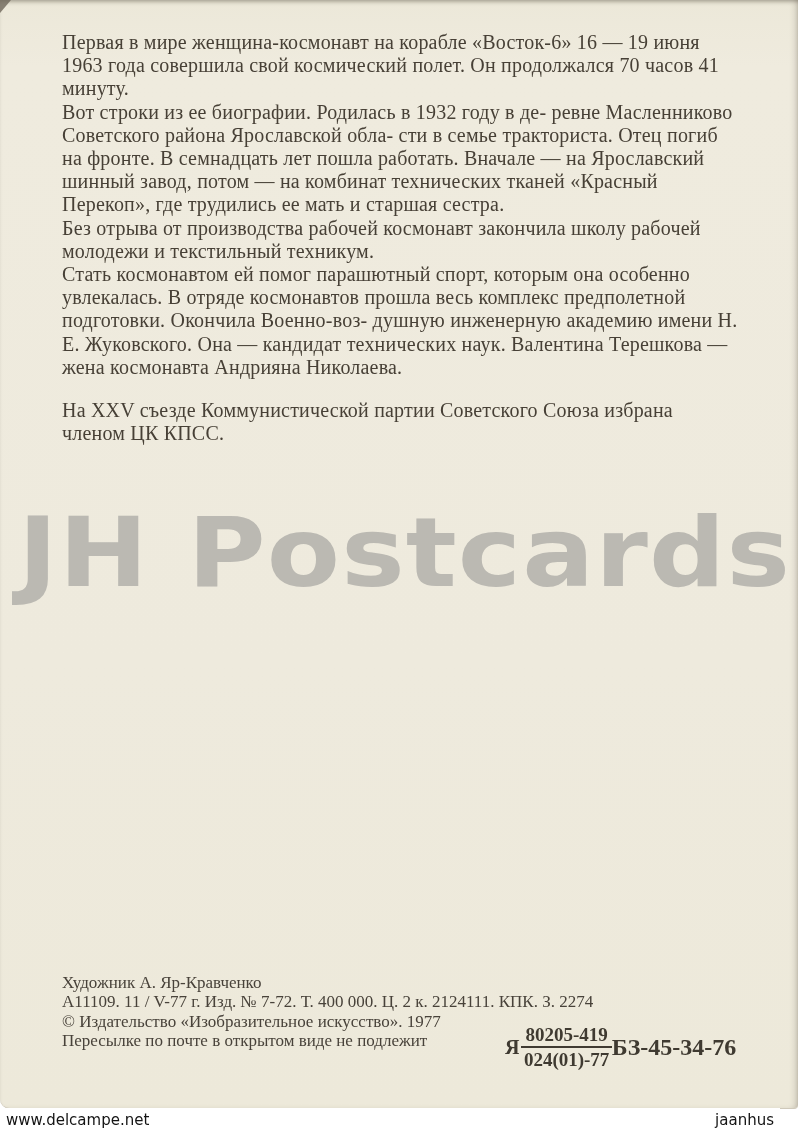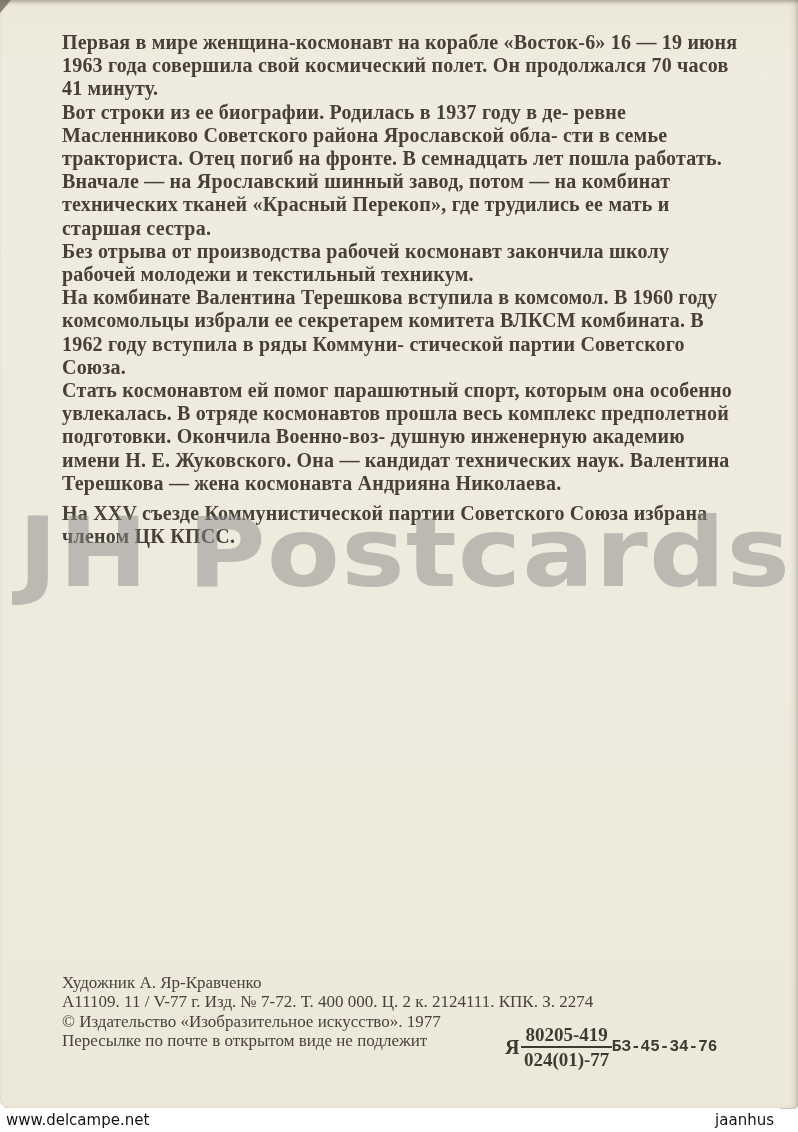--- a/index.html
+++ b/index.html
@@ -21,39 +21,39 @@
     background:#6e675a;
     clip-path:polygon(0 0, 100% 0, 0 100%);
     opacity:0.8;
   }
   .body-text {
     position:absolute; left:62px; top:31px; width:679px;
     font-size:20px; line-height:23.2px; color:#474036;
     letter-spacing:0.2px;
   }
   .para { margin:0; }
-  .para.gap-before { margin-top:7px; }
-  .line { text-align:justify; text-align-last:justify;font-weight:bold; }
+  .para.gap-before { margin-top:20px; }
+  .line { text-align:justify; text-align-last:justify; }
   .line.last { text-align-last:left; }
   .line.indent { text-indent:41px; }
   .imprint {
     position:absolute; left:62px; top:973px;
     font-size:17px; line-height:19.3px; color:#48423a;
     white-space:nowrap;
   }
   .index-block {
     position:absolute; left:505px; top:1024px;
     display:flex; align-items:center;
     color:#3f3a31; font-weight:bold;
   }
   .index-prefix { font-size:20px; margin-right:2px; }
   .fraction { display:inline-flex; flex-direction:column; text-align:center; font-size:19px; line-height:21px; }
   .fraction .num { border-bottom:2px solid #3f3a31; padding:0 4px 1px;text-align:right; }
   .fraction .den { padding-top:1px; }
-  .index-suffix { font-size:16px;font-family:Liberation Mono, monospace; }
+  .index-suffix { font-size:24px; }
   .watermark {
     position:absolute; left:18px; top:496px;
     font-family:"DejaVu Sans","Liberation Sans",sans-serif;
     font-weight:bold; font-size:97px; letter-spacing:1px;
     color:rgba(136,136,136,0.5);
     transform:scaleX(1.10); transform-origin:left center;
     white-space:nowrap; pointer-events:none;
   }
   .footer {
     position:absolute; left:0; bottom:0; width:780px; height:24px;
@@ -70,36 +70,30 @@
   <div class="card">
     <div class="corner-mark"></div>
 
     <div class="body-text">
       <p class="para">
         <span class="line indent">Первая в мире женщина-космонавт на корабле «Восток-6»</span>
         <span class="line">16 — 19 июня 1963  года совершила свой космический полет.</span>
         <span class="line last">Он продолжался 70  часов 41  минуту.</span>
       </p>
       <p class="para">
-        <span class="line indent">Вот строки из ее биографии. Родилась в 1937 году в де-</span>
+        <span class="line indent">Вот строки из ее биографии. Родилась в 1932 году в де-</span>
         <span class="line">ревне Масленниково Советского района Ярославской обла-</span>
         <span class="line">сти в семье тракториста. Отец погиб на фронте. В семнадцать</span>
         <span class="line">лет пошла работать. Вначале — на Ярославский шинный</span>
         <span class="line">завод, потом — на комбинат технических тканей «Красный</span>
         <span class="line last">Перекоп», где трудились ее мать и старшая сестра.</span>
       </p>
       <p class="para">
         <span class="line indent">Без отрыва от производства рабочей космонавт закончила</span>
         <span class="line last">школу рабочей молодежи и текстильный техникум.</span>
-      </p>
-      <p class="para">
-        <span class="line indent">На  комбинате Валентина Терешкова вступила в комсомол.</span>
-        <span class="line">В 1960 году комсомольцы избрали ее секретарем комитета</span>
-        <span class="line">ВЛКСМ комбината. В 1962 году вступила в ряды Коммуни-</span>
-        <span class="line last">стической партии Советского Союза.</span>
       </p>
       <p class="para">
         <span class="line indent">Стать космонавтом ей помог парашютный спорт, которым</span>
         <span class="line">она особенно увлекалась. В отряде космонавтов прошла весь</span>
         <span class="line">комплекс предполетной подготовки. Окончила Военно-воз-</span>
         <span class="line">душную инженерную академию имени Н. Е. Жуковского.</span>
         <span class="line">Она — кандидат технических наук. Валентина Терешкова —</span>
         <span class="line last">жена космонавта Андрияна Николаева.</span>
       </p>
       <p class="para gap-before">

